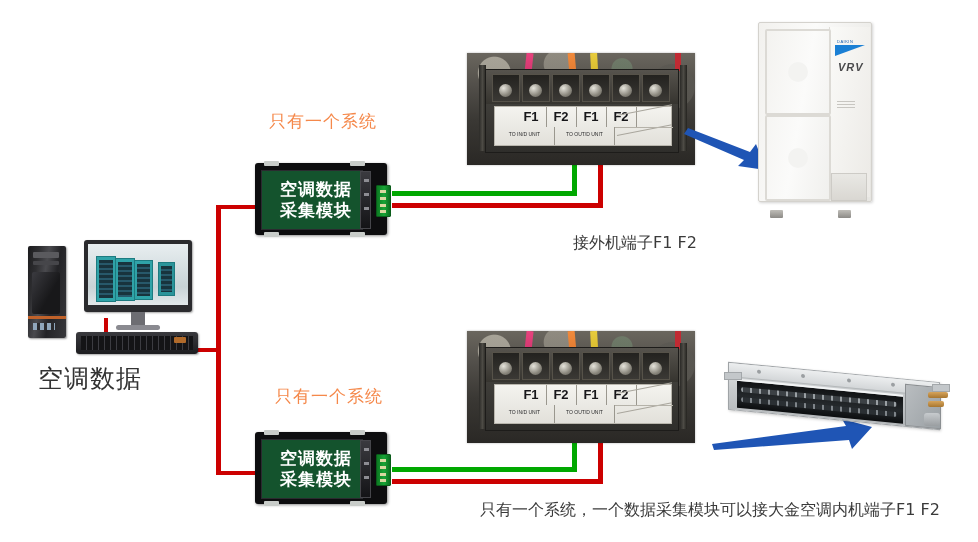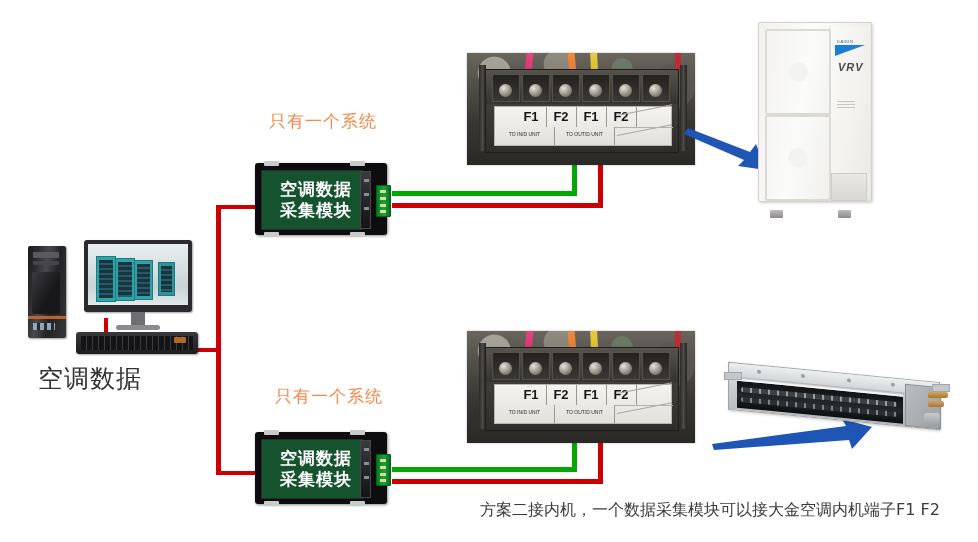--- a/index.html
+++ b/index.html
@@ -294,20 +294,21 @@
     <div class="logotext">DAIKIN</div>
     <div class="vrv">VRV</div>
     <div class="panel"></div>
     <div class="base"></div>
   </div>
   <div class="foot" style="left:12px;"></div>
   <div class="foot" style="left:80px;"></div>
 </div>
 
 <div class="caption" style="left:480px;top:230px;width:310px;">
+  <div>接外机端子F1 F2</div>
 </div>
 
 <div class="plan-label" style="left:275px;top:385px;">只有一个系统</div>
 
 <div class="module" style="left:255px;top:432px;">
   <div class="tab tl"></div>
   <div class="tab tr"></div>
   <div class="tab bl"></div>
   <div class="tab br"></div>
   <div class="face">
@@ -394,14 +395,14 @@
     <div class="endcap"></div>
   </div>
   <div class="pipe"></div>
   <div class="pipe pipe2"></div>
   <div class="drain"></div>
   <div class="bracket" style="left:6px;top:2px;"></div>
   <div class="bracket" style="left:214px;top:14px;"></div>
 </div>
 
 <div class="caption" style="left:480px;top:497px;width:490px;text-align:left;">
-  <div>方案二接内机，一个数据采集模块可以接大金空调内机端子F1 F2</div>
+  <div>只有一个系统，一个数据采集模块可以接大金空调内机端子F1 F2</div>
 </div>
 
 </body></html>

